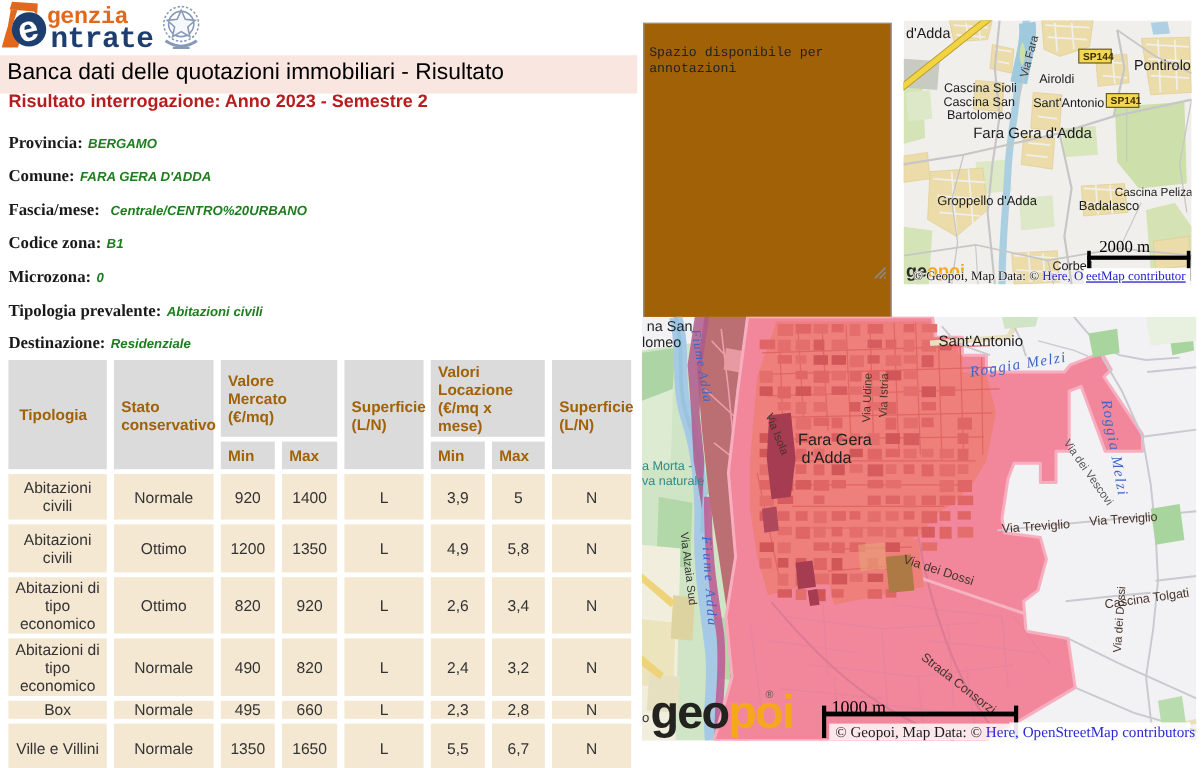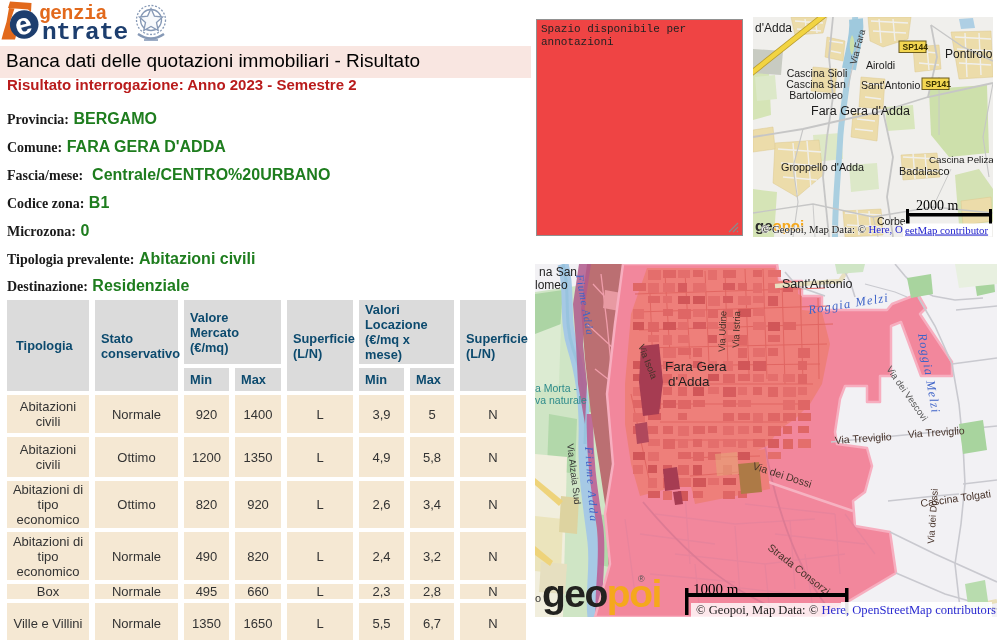--- a/index.html
+++ b/index.html
@@ -4,28 +4,28 @@
 <style>
 html,body{margin:0;padding:0;}
 body{width:1002px;height:640px;position:relative;overflow:hidden;background:#fff;
      font-family:"Liberation Sans",sans-serif;}
 #logo{position:absolute;left:6px;top:1px;}
 #banner{position:absolute;left:0;top:46px;width:531px;height:32px;background:#f9e6e1;}
 #banner span{position:absolute;left:6px;top:3.5px;font-size:19px;color:#000000;}
 #title{position:absolute;left:7px;top:76px;font-size:15px;font-weight:bold;color:#b91c1c;}
 .fl{position:absolute;left:7px;white-space:nowrap;}
 .fl b{font-family:"Liberation Serif",serif;font-size:14px;font-weight:bold;color:#1a1a1a;margin-top:28px;}
-.fl span{font-size:16px;font-weight:bold;color:#1e7d1e;}
+.fl span{font-size:11px;font-weight:bold;color:#1e7d1e;font-style:italic;}
 #qtable{position:absolute;left:1px;top:296px;width:531px;border-collapse:separate;border-spacing:6px 4px;table-layout:fixed;}
 #qtable td,#qtable th{font-size:13px;line-height:15px;color:#262626;vertical-align:middle;box-sizing:border-box;}
-#qtable th{background:#dbdbdb;text-align:left;padding:2px 1px 2px 6px;font-weight:bold;color:#0c4a6e;font-size:12.8px;margin-top:32px;}
+#qtable th{background:#dbdbdb;text-align:left;padding:2px 1px 2px 6px;font-weight:bold;color:#a16207;font-size:12.8px;margin-top:32px;}
 #qtable td{background:#f5e8d3;text-align:center;padding:0;color:#333;}
 textarea#nota{position:absolute;left:536px;top:19px;width:197px;height:209px;border:1px solid #919191;
-  font-family:"Liberation Mono",monospace;font-size:11px;line-height:13px;padding:3px 4px;color:#222;
-  resize:none;overflow:hidden;background:#ef4444;}
+  font-family:"Liberation Mono",monospace;font-size:11px;line-height:13px;padding:19px 4px;color:#222;
+  resize:none;overflow:hidden;background:#a16207;}
 #map1{position:absolute;left:753px;top:17px;width:240px;height:220px;}
 #map2{position:absolute;left:535px;top:264px;width:462px;height:353px;}
 </style>
 </head>
 <body>
 
 <svg id="logo" width="170" height="46" viewBox="0 0 170 46" style="left:0;top:0">
 
   <path d="M10,1.5 L31.5,3 L28.5,9.5 L8,8 Z M31.5,3 L31,12 L28,9.5 Z" fill="#e2691c"></path>
   <path d="M9,8 L14.5,8.5 L10,22 L16,36 L15,39.5 L1.5,39.5 L3.5,32 L6.5,22 Z" fill="#e2691c"></path>

